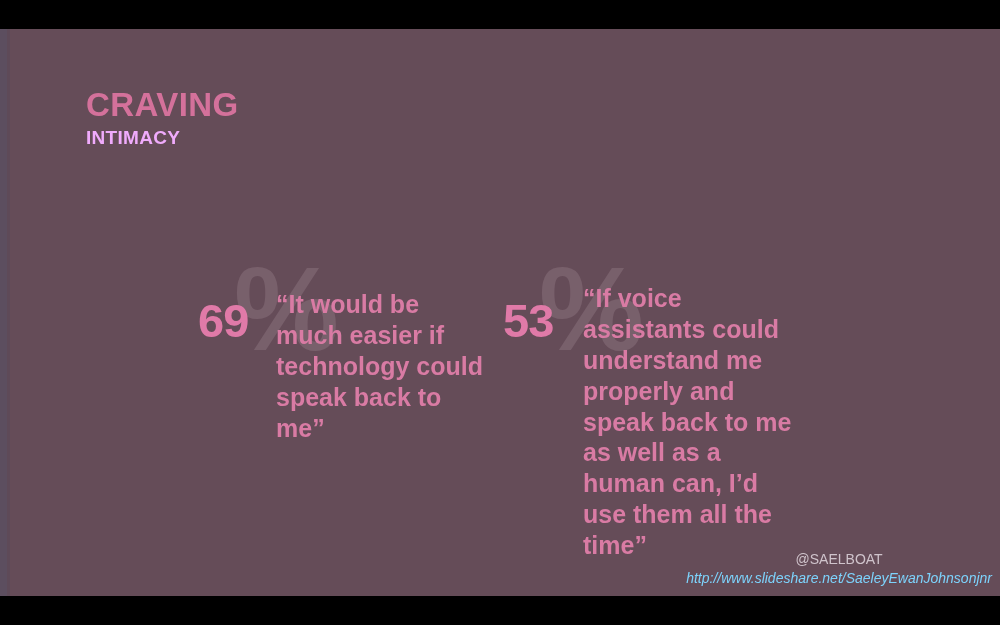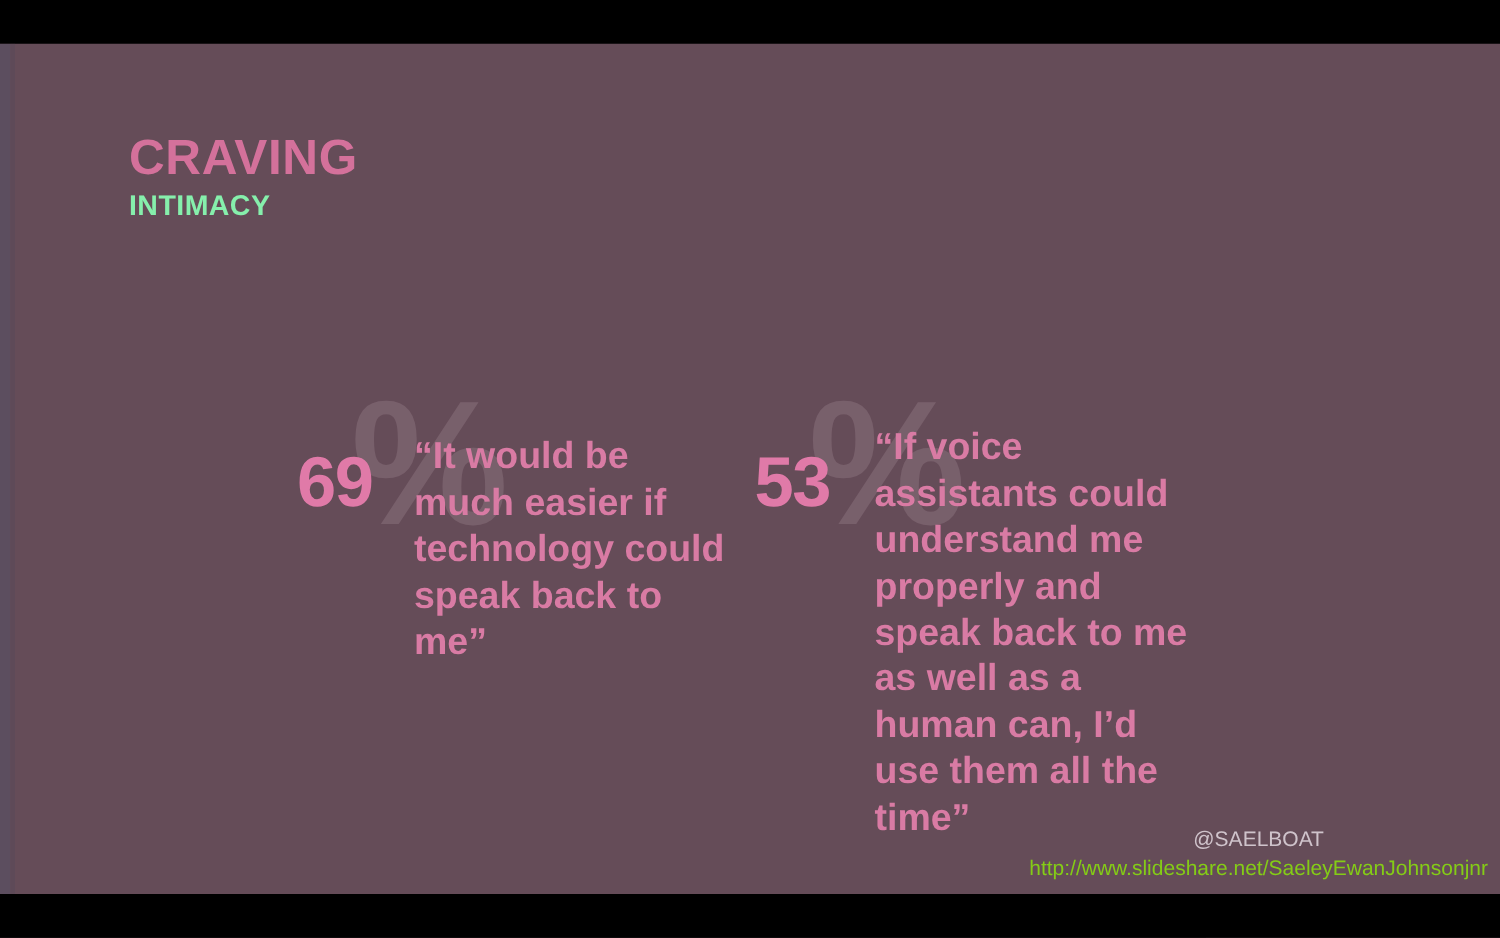--- a/index.html
+++ b/index.html
@@ -77,21 +77,21 @@
     letter-spacing: 0.4px;
     color: #d4719b;
     line-height: 1.0;
     white-space: nowrap;
   }
   #title-sub {
     margin-top: 7px;
     font-size: 19px;
     font-weight: bold;
     letter-spacing: 0.3px;
-    color: #86efac;
+    color: #f0abfc;
     line-height: 1.0;
     white-space: nowrap;
   }
 
   
   .stat-block {
     position: absolute;
     z-index: 10;
   }
   #stat-block-0 { left: 198px; top: 221px; width: 300px; }
@@ -148,22 +148,23 @@
     text-align: center;
     z-index: 10;
   }
   #footer-handle {
     font-size: 14px;
     color: #cfc3cb;
     line-height: 1.35;
   }
   #footer-url {
     font-size: 14px;
-    color: #84cc16;
+    color: #7dd3fc;
     line-height: 1.35;
+    font-style: italic;
   }
 </style>
 </head>
 <body>
 
 <div id="slide-root">
 
   <div class="letterbox top"></div>
 
   <div id="slide-canvas">

